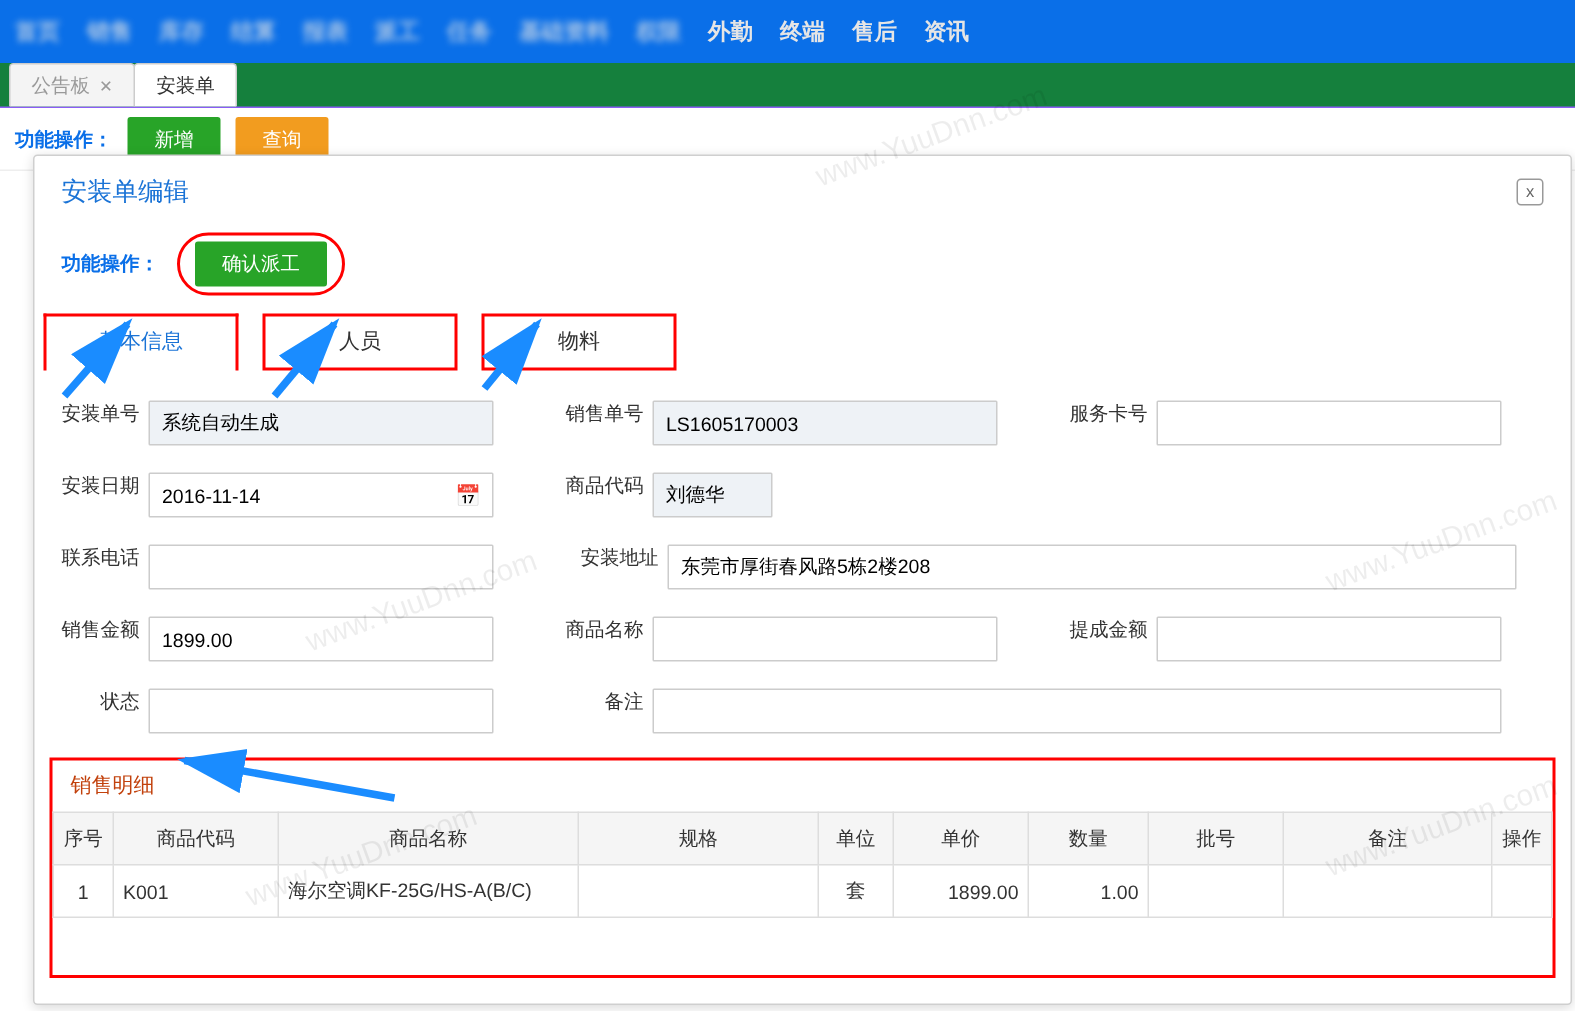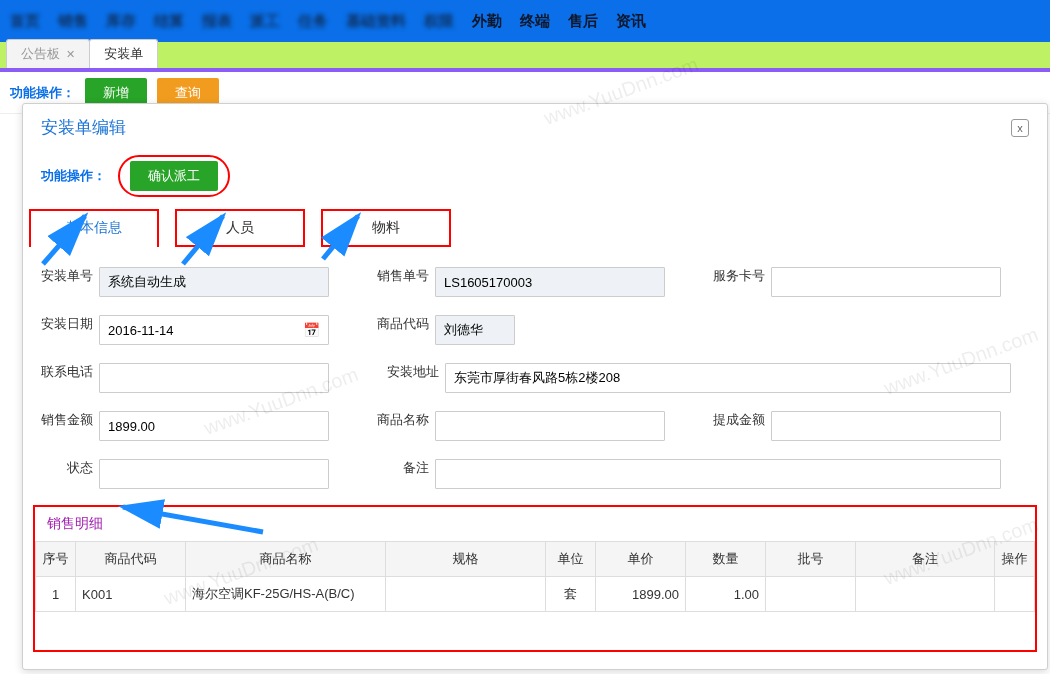--- a/index.html
+++ b/index.html
@@ -1,20 +1,20 @@
 <!DOCTYPE html>
 <html><head>
 <meta charset="utf-8">
 <style>
 *{box-sizing:border-box;margin:0;padding:0;font-family:"Microsoft YaHei",Arial,sans-serif}
 body{background:#fff;width:1050px;height:674px;overflow:hidden;font-size:13px;color:#333}
-.top-nav{background:#0a6fe8;height:42px;display:flex;align-items:center;padding:0 10px;gap:18px;color:#0f172a;font-size:15px;font-weight:bold}
+.top-nav{background:#0a6fe8;height:42px;display:flex;align-items:center;padding:0 10px;gap:18px;color:#e5e5e5;font-size:15px;font-weight:bold}
 .top-nav span{cursor:pointer}
 .blur{filter:blur(2px);opacity:.7}
-.tabs-bar{background:#bef264;height:30px;border-bottom:4px solid #8b5cf6;display:flex;align-items:flex-end;padding-left:6px}
+.tabs-bar{background:#15803d;height:30px;border-bottom:1px solid #8b5cf6;display:flex;align-items:flex-end;padding-left:6px}
 .tab{background:#fff;padding:5px 14px;border:1px solid #ccc;border-bottom:none;margin-right:-1px;border-radius:3px 3px 0 0;font-size:13px;display:flex;align-items:center;gap:6px}
 .tab.inactive{background:#f4f4f4;color:#999}
 .tab .x{color:#999;font-size:11px}
 .below-tabs{background:#fff;height:42px;padding:8px 10px;display:flex;align-items:center;gap:10px;border-bottom:1px solid #eee}
 .label-op{color:#0a6fe8;font-weight:bold}
 .btn-green{background:#28a428;color:#fff;border:none;padding:6px 18px;border-radius:2px;font-size:13px}
 .btn-orange{background:#f29c1f;color:#fff;border:none;padding:6px 18px;border-radius:2px;font-size:13px}
 
 
 .modal{position:absolute;left:22px;top:103px;right:2px;bottom:4px;background:#fff;border:1px solid #cfcfcf;border-radius:3px;box-shadow:0 2px 8px rgba(0,0,0,.15)}
@@ -32,21 +32,21 @@
 .form-area{padding:20px 10px 10px;display:flex;flex-direction:column;gap:18px}
 .form-row{display:flex;align-items:center;gap:10px}
 .cell{display:flex;align-items:flex-start;gap:6px}
 .flabel{width:60px;text-align:right;font-size:13px;color:#333}
 .finput{border:1px solid #ccc;height:30px;padding:4px 8px;font-size:13px;border-radius:1px}
 .w230{width:230px}
 .w80{width:80px}
 .readonly{background:#eef2f6}
 
 .panel{margin:6px 10px;border:2px solid #f00}
-.panel-head{padding:8px 12px;font-size:14px;color:#a21caf}
+.panel-head{padding:8px 12px;font-size:14px;color:#c2410c}
 .tbl{width:100%;border-collapse:collapse;font-size:13px}
 .tbl th,.tbl td{border:1px solid #ddd;padding:8px 6px;text-align:center;background:#fff}
 .tbl th{background:#f5f5f5;font-weight:normal}
 .tbl td.left{text-align:left}
 .tbl td.right{text-align:right}
 
 .date-wrap{position:relative}
 .cal-icon{position:absolute;right:8px;top:7px;color:#888;font-size:14px}
 
 

